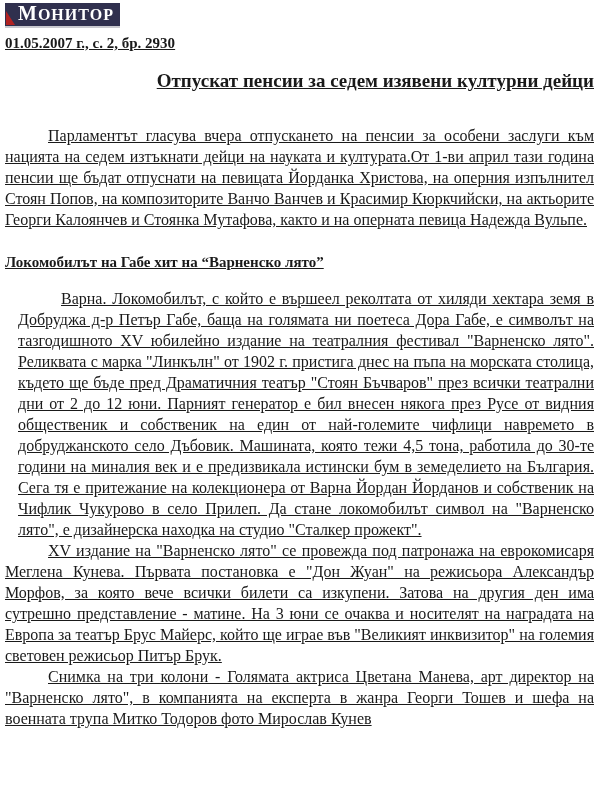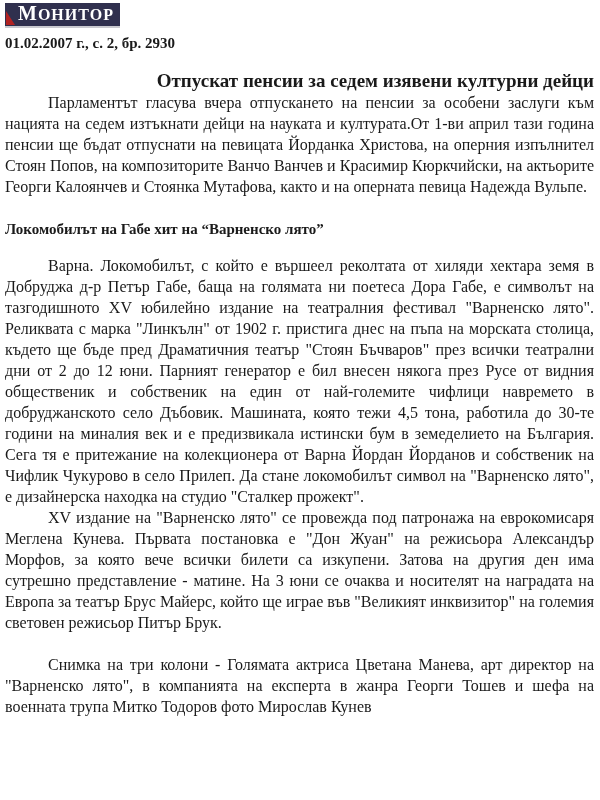--- a/index.html
+++ b/index.html
@@ -5,21 +5,21 @@
   html, body { margin: 0; padding: 0; }
   body {
     width: 600px; height: 800px;
     background: #ffffff;
     color: #1a1a1a;
     font-family: "Liberation Serif", "DejaVu Serif", serif;
     font-size: 16px;
     line-height: 21px;
     overflow: hidden;
   }
-  .page { padding: 3px 6px 0 5px; }
+  .page { padding: 3px 6px 0 5px; text-decoration: underline; }
 
   
   .logo {
     display: inline-block;
     position: relative;
     background: var(--logo-bg, #30304e);
     color: var(--logo-text, #ffffff);
     font-weight: bold;
     font-size: 16px;
     letter-spacing: 1px;
@@ -56,40 +56,40 @@
     line-height: 21px;
     font-weight: bold;
     margin: 0;
   }
 
   p.body-par {
     margin: 0;
     text-align: justify;
     text-indent: 43px;
   }
-  p.first-par { }
-  p.lead-par  { margin-top: 15px; }
-  p.caption-par { margin-top: 21px; }
+  p.first-par { margin-top: 33px; }
+  p.lead-par  { margin-top: 15px; margin-left: 13px; }
+  p.caption-par { }
 
   .byline {
     font-weight: bold;
     text-indent: 43px;
     margin: 0;
   }
 </style>
 </head>
 <body>
 
 <div class="page">
 
   <div class="logo">
     <span class="logo-accent"></span><span>МОНИТОР</span>
   </div>
 
-  <div class="dateline">01.02.2007 г., с. 2, бр. 2930</div>
+  <div class="dateline">01.05.2007 г., с. 2, бр. 2930</div>
 
   <h1 class="article-title">Отпускат пенсии за седем изявени културни дейци</h1>
 
   <p class="body-par first-par">Парламентът гласува вчера отпускането на пенсии за особени заслуги към нацията на седем изтъкнати дейци на науката и културата.От 1-ви април тази година пенсии ще бъдат отпуснати на певицата Йорданка Христова, на оперния изпълнител Стоян Попов, на композиторите Ванчо Ванчев и Красимир Кюркчийски, на актьорите Георги Калоянчев и Стоянка Мутафова, както и на оперната певица Надежда Вульпе.</p>
 
   <div class="h2-block">
     <div class="h2-line">Локомобилът на Габе хит на “Варненско лято”</div>
   </div>
 
   <p class="body-par lead-par">Варна. Локомобилът, с който е вършеел реколтата от хиляди хектара земя в Добруджа д-р Петър Габе, баща на голямата ни поетеса Дора Габе, е символът на тазгодишното XV юбилейно издание на театралния фестивал "Варненско лято". Реликвата с марка "Линкълн" от 1902 г. пристига днес на пъпа на морската столица, където ще бъде пред Драматичния театър "Стоян Бъчваров" през всички театрални дни от 2 до 12 юни. Парният генератор е бил внесен някога през Русе от видния общественик и собственик на един от най-големите чифлици навремето в добруджанското село Дъбовик. Машината, която тежи 4,5 тона, работила до 30-те години на миналия век и е предизвикала истински бум в земеделието на България. Сега тя е притежание на колекционера от Варна Йордан Йорданов и собственик на Чифлик Чукурово в село Прилеп. Да стане локомобилът символ на "Варненско лято", е дизайнерска находка на студио "Сталкер прожект".</p>

